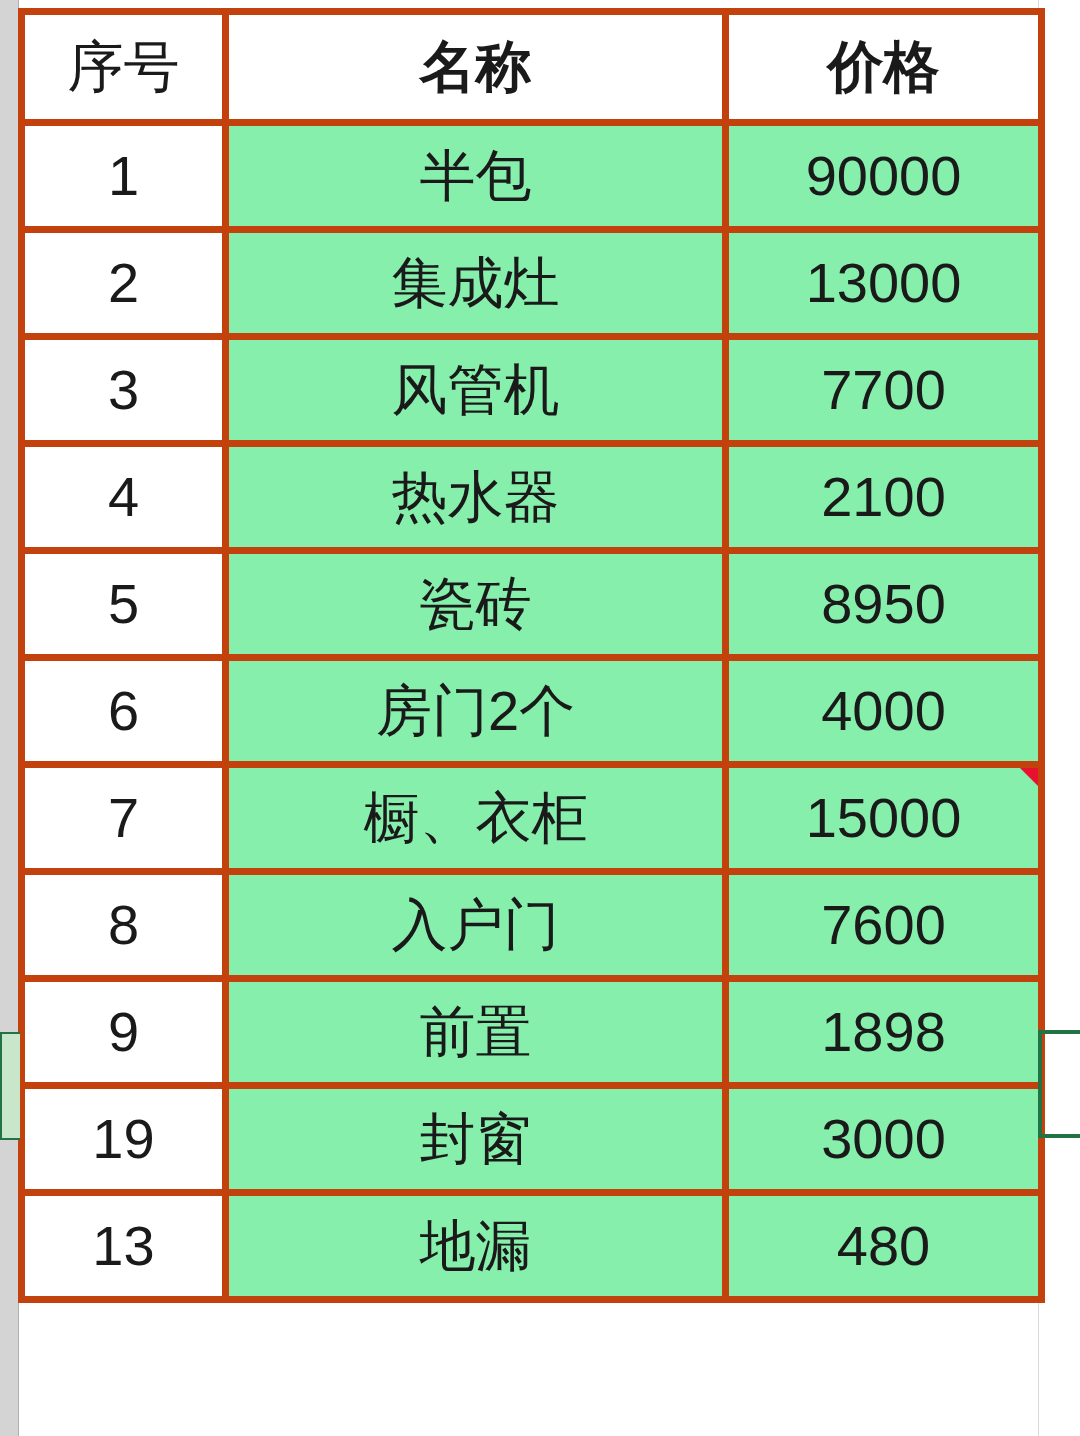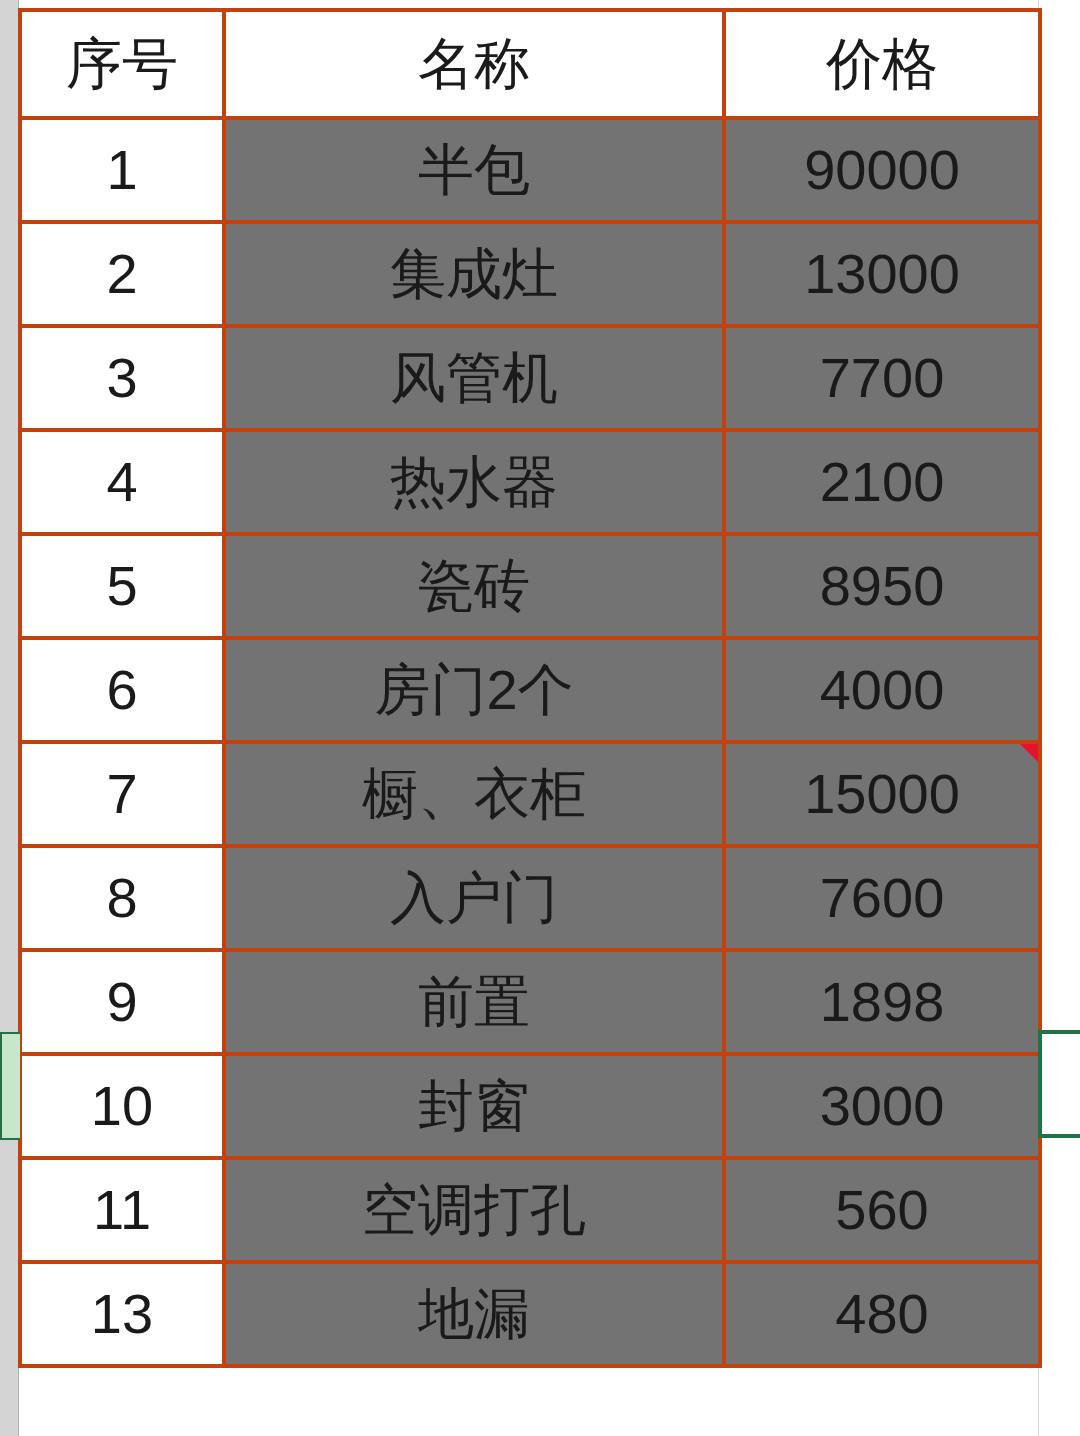--- a/index.html
+++ b/index.html
@@ -50,21 +50,21 @@
     border-collapse: collapse;
     table-layout: fixed;
     width: 1020px;
   }
 
   table.grid col.c-no    { width: 204px; }
   table.grid col.c-name  { width: 500px; }
   table.grid col.c-price { width: 316px; }
 
   table.grid td {
-    border: 4px solid #c2410c;
+    border: 7px solid #c2410c;
     height: 100px;
     text-align: center;
     vertical-align: middle;
     font-size: 56px;
     color: #1a1a1a;
     font-family: "Liberation Sans", sans-serif;
     padding: 0;
     line-height: 1;
     white-space: nowrap;
     overflow: hidden;
@@ -77,25 +77,26 @@
 
   td.cell-no {
     background: #ffffff;
     text-align: right;
     padding-right: 22px;
   }
   tr.header td.cell-no { text-align: center; padding-right: 0; }
 
   td.cell-name,
   td.cell-price {
-    background: #737373;
+    background: #86efac;
   }
   tr.header td.cell-name,
   tr.header td.cell-price {
     background: #ffffff;
+    font-weight: bold;
   }
 
   
   .comment-marker {
     position: absolute;
     right: 0;
     top: 0;
     width: 0;
     height: 0;
     border-top: 18px solid #e8112d;
@@ -191,28 +192,23 @@
         <td class="cell-no">8</td>
         <td class="cell-name">入户门</td>
         <td class="cell-price">7600</td>
       </tr>
       <tr>
         <td class="cell-no">9</td>
         <td class="cell-name">前置</td>
         <td class="cell-price">1898</td>
       </tr>
       <tr>
-        <td class="cell-no">10</td>
+        <td class="cell-no">19</td>
         <td class="cell-name">封窗</td>
         <td class="cell-price">3000</td>
-      </tr>
-      <tr>
-        <td class="cell-no">11</td>
-        <td class="cell-name">空调打孔</td>
-        <td class="cell-price">560</td>
       </tr>
       <tr>
         <td class="cell-no">13</td>
         <td class="cell-name">地漏</td>
         <td class="cell-price">480</td>
       </tr>
     </tbody>
   </table>
 
   <div class="sel-left"></div>

